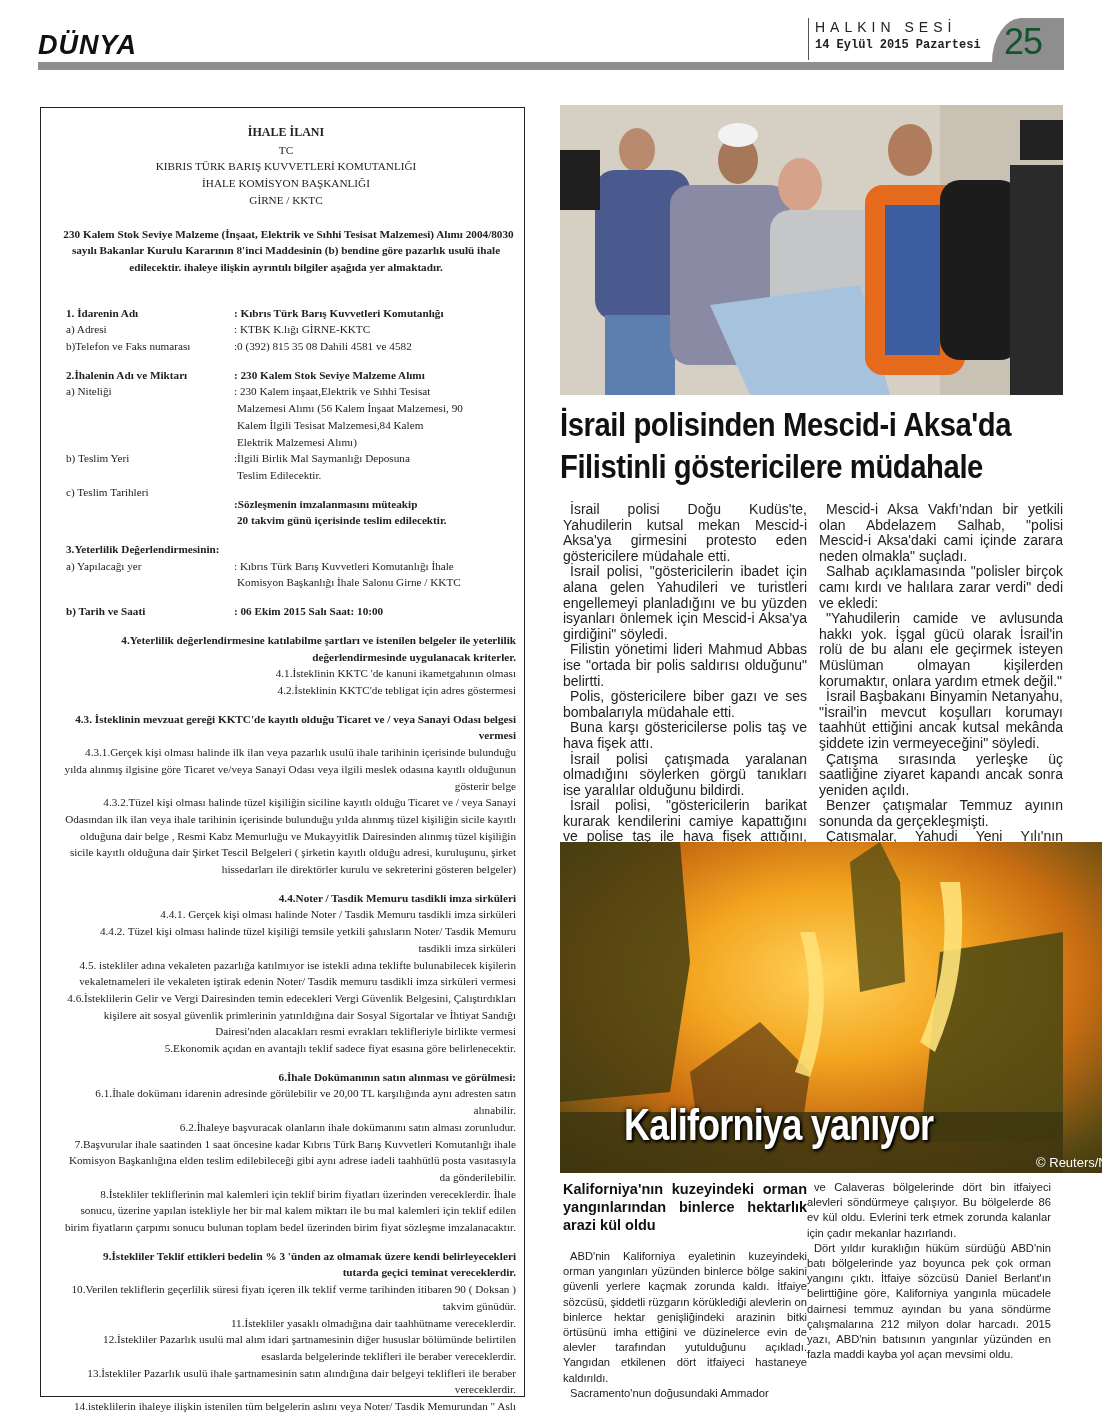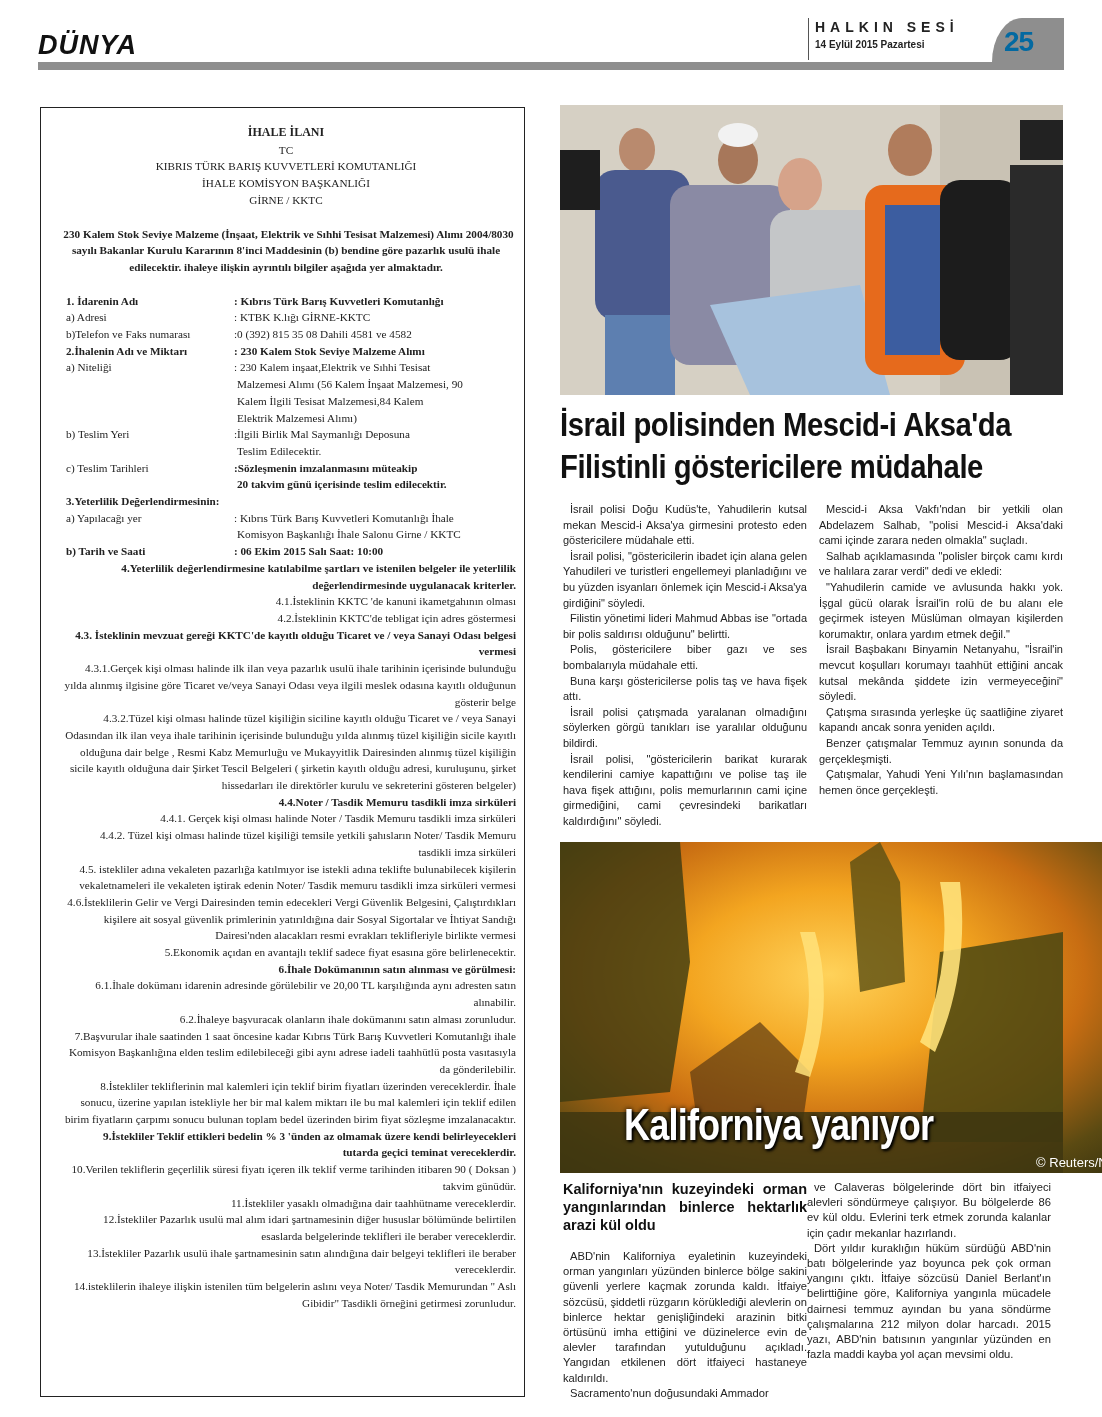--- a/index.html
+++ b/index.html
@@ -2,43 +2,43 @@
 <html><head>
 <meta charset="utf-8">
 <style>
   html, body { margin: 0; padding: 0; background: #ffffff; }
   body { width: 1102px; height: 1417px; position: relative; overflow: hidden; font-family: "Liberation Sans", sans-serif; color: #1a1a1a; }
 
   
   .section-title { position: absolute; left: 38px; top: 30px; font-family: "Liberation Sans", sans-serif; font-weight: bold; font-style: italic; font-size: 27px; letter-spacing: 1px; color: #111; transform: scaleY(1.05); }
   .header-bar { position: absolute; left: 38px; top: 62px; width: 1026px; height: 8px; background: #8e8e8e; }
   .masthead { position: absolute; left: 808px; top: 18px; height: 42px; border-left: 1px solid #555; padding-left: 6px; }
-  .masthead .paper-name { font-family: "Liberation Sans", sans-serif; font-weight: bold; font-size: 14px; letter-spacing: 5px; color: #222; line-height: 18px; }
-  .masthead .issue-date { font-family: Liberation Sans, sans-serif; font-weight: bold; font-size: 10px; color: #222; line-height: 18px; }
+  .masthead .paper-name { font-family: "Liberation Sans", sans-serif; font-weight: normal; font-size: 14px; letter-spacing: 5px; color: #222; line-height: 18px; }
+  .masthead .issue-date { font-family: Liberation Mono, monospace; font-weight: bold; font-size: 12px; color: #222; line-height: 18px; }
   .page-tab { position: absolute; left: 992px; top: 18px; width: 72px; height: 52px; background: #8e8e8e; border-top-left-radius: 30px 44px; }
-  .page-num { position: absolute; left: 1004px; top: 16px; font-family: "Liberation Sans", sans-serif; font-weight: bold; font-size: 28px; color: #0369a1; line-height: 52px; letter-spacing: -1px; }
+  .page-num { position: absolute; left: 1004px; top: 16px; font-family: "Liberation Sans", sans-serif; font-weight: normal; font-size: 36px; color: #14532d; line-height: 52px; letter-spacing: -1px; }
 
   
   .notice { position: absolute; left: 40px; top: 107px; width: 485px; height: 1290px; border: 1.5px solid #222; box-sizing: border-box; padding: 16px 8px 0 15px; font-family: Liberation Serif, serif; font-size: 11.2px; line-height: 16.7px; color: #222; }
   .notice .center { text-align: center; }
   .notice .title { font-weight: bold; font-size: 12px; margin-bottom: 1px; }
   .notice .intro { font-weight: bold; margin-top: 17px; text-indent: 5px; text-align: center; }
   .notice .kv { display: flex; margin-top: 0; }
   .notice .kv .k { width: 168px; flex: none; padding-left: 10px; }
   .notice .kv .v { flex: 1; }
   .notice .kv .v .cont { display: block; padding-left: 3px; }
-  .notice .b { font-weight: bold; }
+  .notice .b { font-weight: bold; margin-top: 12px; }
   .notice .para { text-indent: 10px; text-align: right; }
   .notice .indent-only { padding-left: 10px; }
   .gap { height: 17px; }
 
   
   .photo-top { position: absolute; left: 560px; top: 105px; width: 503px; height: 290px; overflow: hidden; background: linear-gradient(180deg, #d9d3c6 0%, #cbc7bd 40%, #a9b6c7 75%, #7d91ad 100%); }
   .headline-1 { position: absolute; left: 560px; top: 403px; width: 510px; font-family: "Liberation Sans", sans-serif; font-weight: bold; font-size: 34px; line-height: 42px; color: #111; transform: scaleX(0.86); transform-origin: left top; white-space: nowrap; letter-spacing: -0.5px; }
-  .article-1 { position: absolute; left: 563px; top: 502px; width: 500px; display: flex; gap: 12px; font-family: "Liberation Sans", sans-serif; font-size: 11px; line-height: 15.6px; color: #222; }
+  .article-1 { position: absolute; left: 563px; top: 502px; width: 500px; display: flex; gap: 12px; font-family: "Liberation Sans", sans-serif; font-size: 14px; line-height: 15.6px; color: #222; }
   .article-1 .col, .article-2 .col { width: 244px; text-align: justify; }
   .article-1 p, .article-2 p { margin: 0; text-indent: 7px; }
 
   .photo-fire { position: absolute; left: 560px; top: 842px; width: 598px; height: 331px; overflow: hidden; background: radial-gradient(ellipse at 45% 40%, #ffd25a 0%, #f3a520 30%, #c86d12 55%, #5b4a12 80%, #2e2c0e 100%); }
   .fire-headline { position: absolute; left: 64px; top: 258px; font-family: "Liberation Sans", sans-serif; font-weight: bold; font-size: 44px; color: #fff; transform: scaleX(0.82); transform-origin: left top; white-space: nowrap; text-shadow: 2px 2px 3px #000, 0 0 6px #000; letter-spacing: -1px; }
   .photo-credit { position: absolute; right: 4px; bottom: 3px; font-size: 13px; color: #fff; font-family: "Liberation Sans", sans-serif; }
 
   .article-2 { position: absolute; left: 563px; top: 1180px; width: 500px; display: flex; gap: 0; font-family: "Liberation Sans", sans-serif; font-size: 11.2px; line-height: 15.2px; color: #222; }
   .article-2 .subhead { font-weight: bold; font-size: 14.5px; line-height: 18px; color: #111; margin-bottom: 15px; }
 </style>

